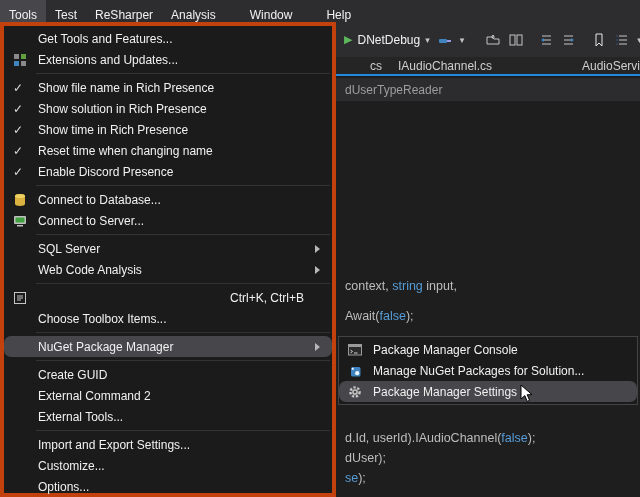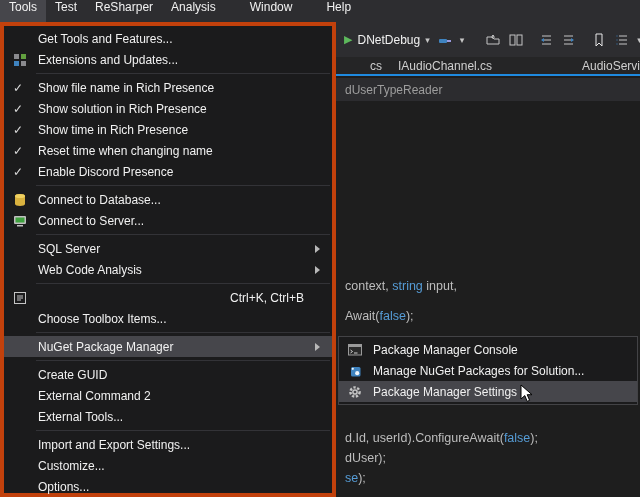--- a/index.html
+++ b/index.html
@@ -11,21 +11,21 @@
     overflow: hidden;
     cursor: default;
   }
 
   
   .menubar {
     position: absolute; top:0; left:0; width:640px; height:22px;
     background:#2d2d30; color:#f1f1f1; font-size:12px;
     display:flex; align-items:stretch; z-index:6;
   }
-  .menubar-item { padding:0 9px; display:flex; align-items:flex-start; }
+  .menubar-item { padding:0 9px; display:flex; align-items:flex-end; }
   .menubar-item.open { background:#46464b; }
 
   
   .toolbar {
     position:absolute; top:22px; left:0; width:640px; height:35px;
     background:#2d2d30; display:flex; align-items:center;
     padding-left:344px; gap:7px; z-index:2;
   }
   .tb-run { display:flex; align-items:center; gap:5px; color:#f1f1f1; font-size:12px; }
   .tb-play { color:#5db85c; font-size:11px; }
@@ -59,21 +59,21 @@
   .kw { color:#569cd6; }
 
   
   .menu {
     position:absolute; top:22px; left:0; width:336px; height:475px;
     background:#1b1b1c; border:4px solid #c2410c;
     padding-top:2px; z-index:10; font-size:12px; color:#f1f1f1;
   }
   .mi { height:21px; display:flex; align-items:center; position:relative;
         padding-left:34px; padding-right:8px; }
-  .mi.hl { background:#46464b; }
+  .mi.hl { background:#46464b;border-radius:7px; }
   .mi-check { position:absolute; left:9px; top:50%; transform:translateY(-50%);
               color:#d8d8d8; font-size:12px; }
   .mi-icon { position:absolute; left:8px; top:50%; transform:translateY(-50%);
              width:16px; height:16px; }
   .mi-icon svg { width:16px; height:16px; display:block; }
   .mi-shortcut { margin-left:auto; padding-right:20px; color:#f1f1f1; }
   .mi-arrow { position:absolute; right:12px; top:50%; transform:translateY(-50%);
               width:0; height:0; border-left:5px solid #b8b8b8;
               border-top:4px solid transparent; border-bottom:4px solid transparent; }
   .msep { height:1px; background:#333337; margin:3px 2px 3px 32px; }
@@ -179,21 +179,21 @@
       <span>AudioService.cs</span>
     </div>
 </div>
 
 <div class="navbar">
   <span class="navbar-text">dUserTypeReader</span>
 </div>
 
 <div class="code" style="left:345px; top:279px"><span>context, </span><span class="kw">string</span><span> input,</span></div>
 <div class="code" style="left:345px; top:309px"><span>Await(</span><span class="kw">false</span><span>);</span></div>
-<div class="code" style="left:345px; top:431px"><span>d.Id, userId).ConfigureAwait(</span><span class="kw">false</span><span>);</span></div>
+<div class="code" style="left:345px; top:431px"><span>d.Id, userId).IAudioChannel(</span><span class="kw">false</span><span>);</span></div>
 <div class="code" style="left:345px; top:451px"><span>dUser);</span></div>
 <div class="code" style="left:345px; top:471px"><span class="kw">se</span><span>);</span></div>
 
 <div class="menu">
 
   <div class="mi">
     <span class="mi-label">Get Tools and Features...</span>
   </div>
 
   <div class="mi">

